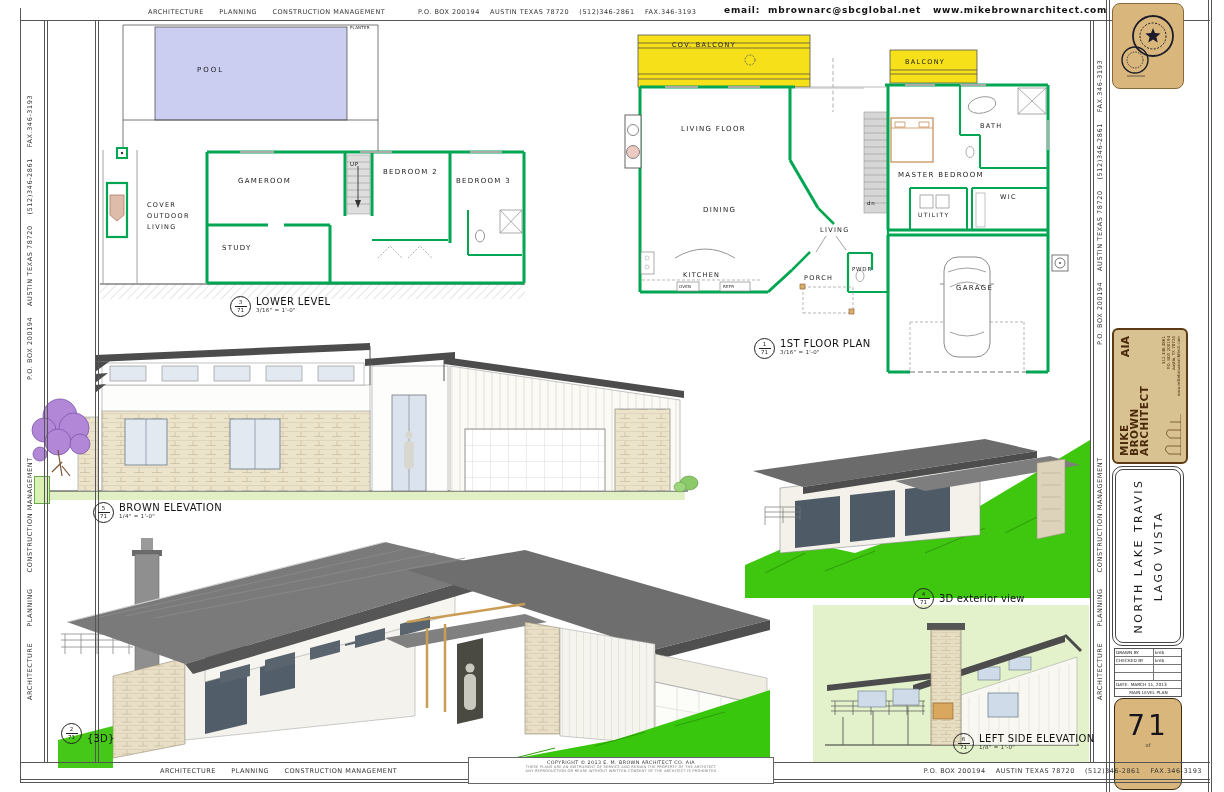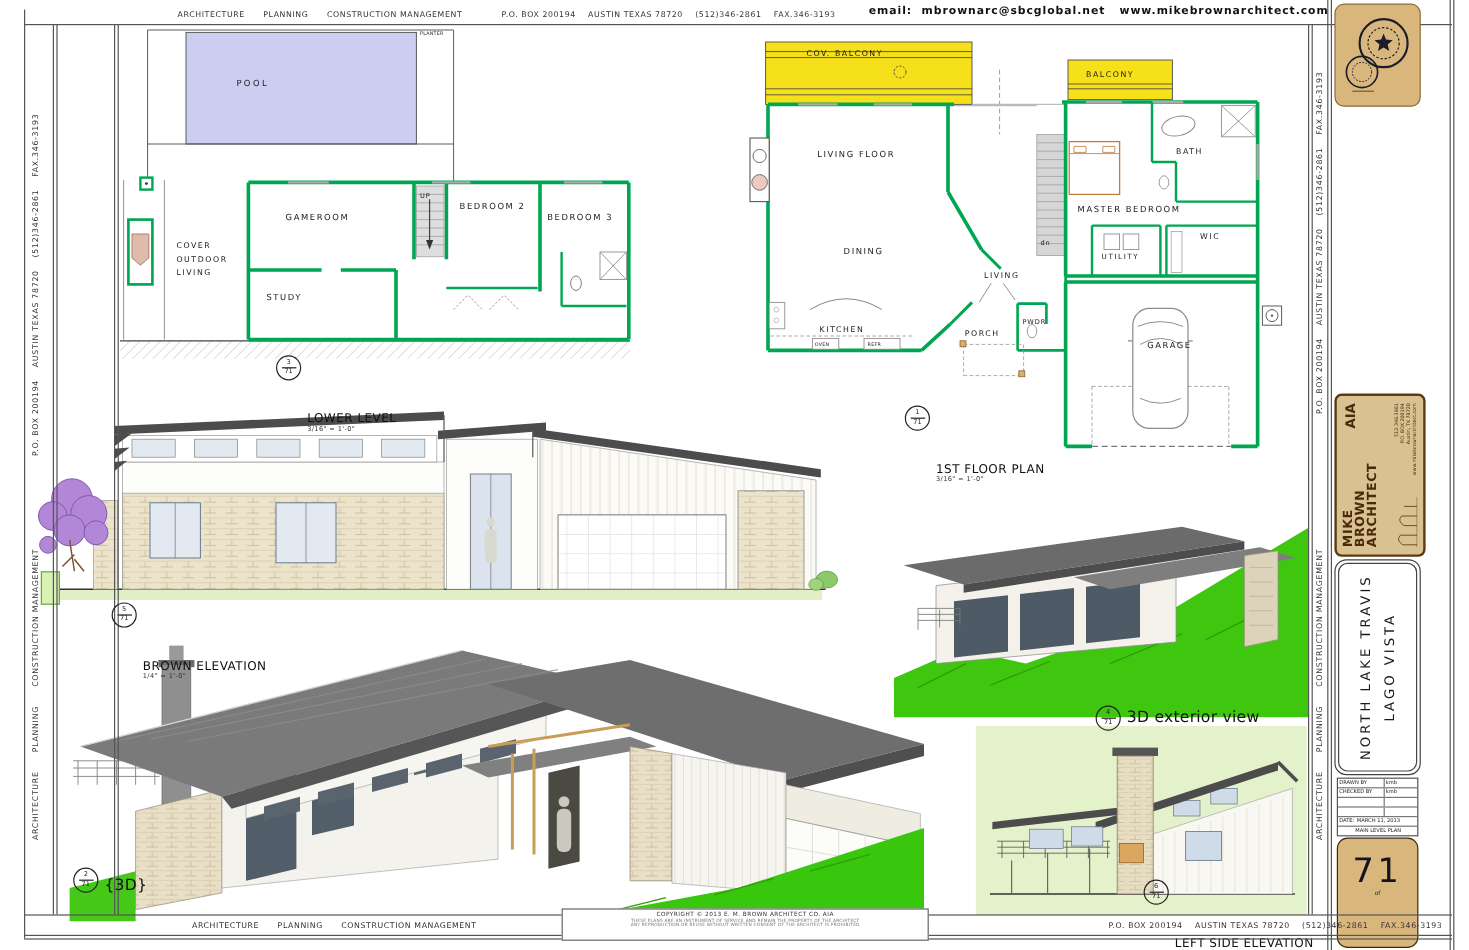--- a/index.html
+++ b/index.html
@@ -14,22 +14,22 @@
          letter-spacing:.6px;color:#333;white-space:pre;}
   .rl{position:absolute;font-size:7px;letter-spacing:1.3px;color:#1a1a1a;white-space:nowrap;}
   .rl-sm{font-size:5.5px;letter-spacing:.8px;}
   .rl-xs{font-size:4px;letter-spacing:.2px;}
   .rl-wrap{white-space:normal;width:56px;line-height:11px;font-size:6.5px;}
   .viewlabel{position:absolute;display:flex;align-items:flex-start;gap:5px;}
   .bubble{width:21px;height:21px;border:1px solid #222;border-radius:50%;box-sizing:border-box;
           display:flex;flex-direction:column;justify-content:center;align-items:center;flex:none;background:transparent;}
   .bubble .num{font-size:5.5px;line-height:7px;width:12px;text-align:center;border-bottom:1px solid #222;}
   .bubble .den{font-size:5.5px;line-height:7px;}
-  .vtitle{font-size:10px;letter-spacing:.4px;color:#111;line-height:11px;margin-top:48px;}
-  .vtitle-sm{font-size:13px;letter-spacing:.2px;color:#111;line-height:10px;}
+  .vtitle{font-size:10px;letter-spacing:.4px;color:#111;line-height:11px;}
+  .vtitle-sm{font-size:10px;letter-spacing:.2px;color:#111;line-height:10px;}
   .vscale{font-size:5.5px;color:#333;letter-spacing:.3px;}
   .copy-box{position:absolute;left:468px;top:757px;width:304px;height:25px;border:1px solid #666;
             background:#fff;text-align:center;z-index:6;}
   .copy-box .l1{font-size:4.8px;letter-spacing:.4px;color:#333;margin-top:2px;}
   .copy-box .l2{font-size:3.6px;color:#777;letter-spacing:.2px;}
   
   .seal{position:absolute;left:1112px;top:3px;width:70px;height:84px;background:#d9b77c;
         border:1.5px solid #8a6a3a;border-radius:8px;}
   .logo-card{position:absolute;left:1112px;top:328px;width:72px;height:132px;background:#d9c292;
              border:2px solid #5c3a14;border-radius:6px;overflow:hidden;}

